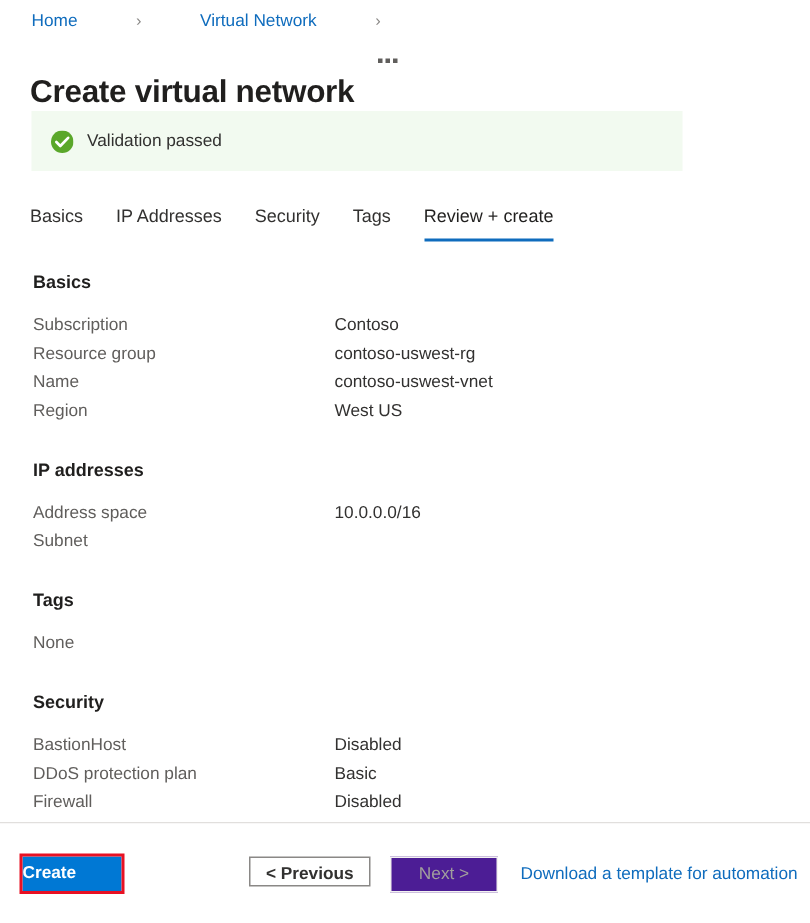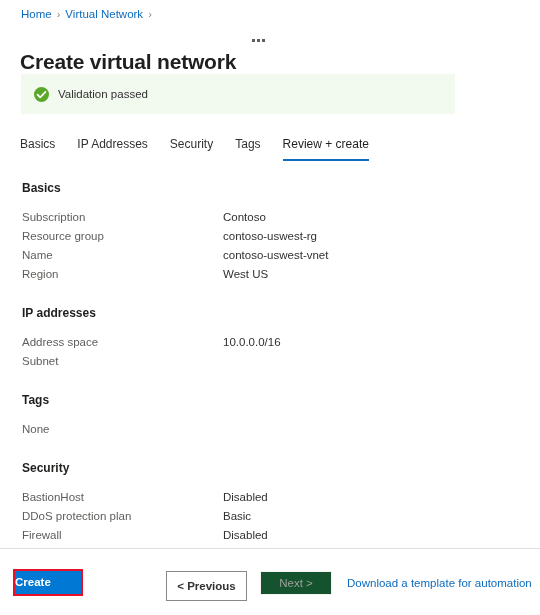--- a/index.html
+++ b/index.html
@@ -20,20 +20,21 @@
 
   
   .breadcrumb {
     position: absolute;
     left: 21px;
     top: 7px;
     display: flex;
     align-items: center;
     font-size: 11.5px;
     line-height: 14px;
+    gap: 34px;
   }
   .crumb-link {
     color: #0f6cbd;
     text-decoration: none;
     cursor: pointer;
     white-space: nowrap;
   }
   .crumb-sep {
     color: #8a8886;
     margin: 0 5px;
@@ -206,41 +207,41 @@
     padding: 0;
     line-height: 23px;
     text-align: left;
   }
 
   .btn-previous {
     position: absolute;
     left: 166px;
     top: 571px;
     width: 81px;
-    height: 30px;
+    height: 20px;
     background: #ffffff;
     border: 1px solid #8a8886;
     box-sizing: border-box;
     color: #323130;
     font-family: "Liberation Sans", sans-serif;
     font-size: 11.5px;
     font-weight: 700;
     cursor: pointer;
     padding: 0;
     line-height: 22px;
     text-align: center;
   }
 
   .btn-next {
     position: absolute;
     left: 260px;
     top: 571px;
     width: 72px;
     height: 24px;
-    background: #14532d;
+    background: #4c1d95;
     border: 1px solid #f3f2f1;
     box-sizing: border-box;
     color: #a19f9d;
     font-family: "Liberation Sans", sans-serif;
     font-size: 11.5px;
     cursor: default;
     padding: 0;
     line-height: 22px;
     text-align: center;
   }

